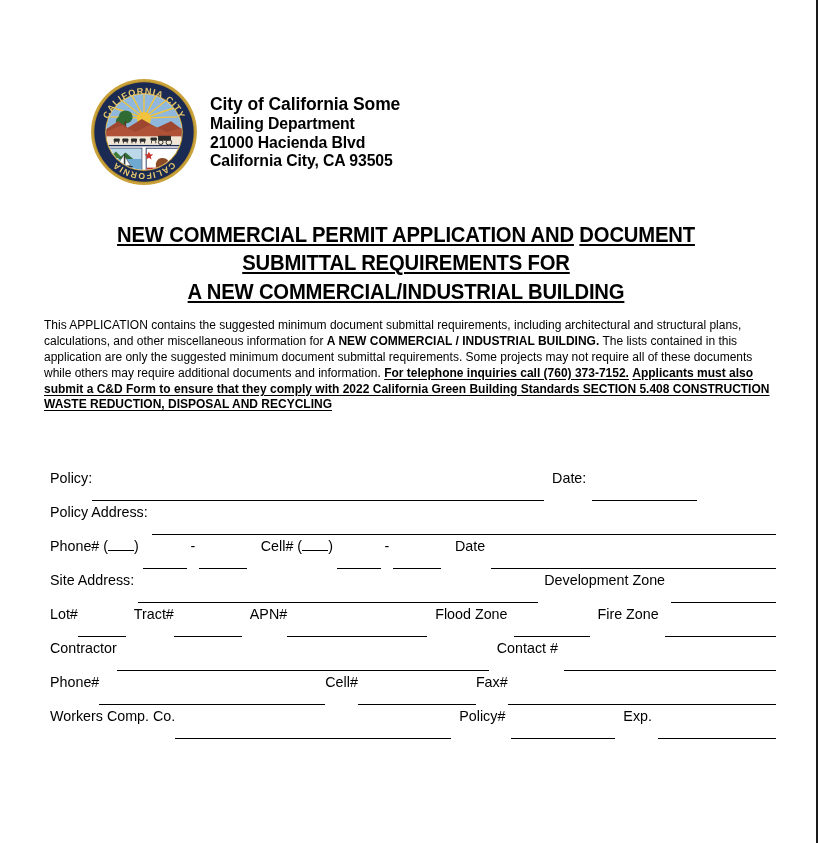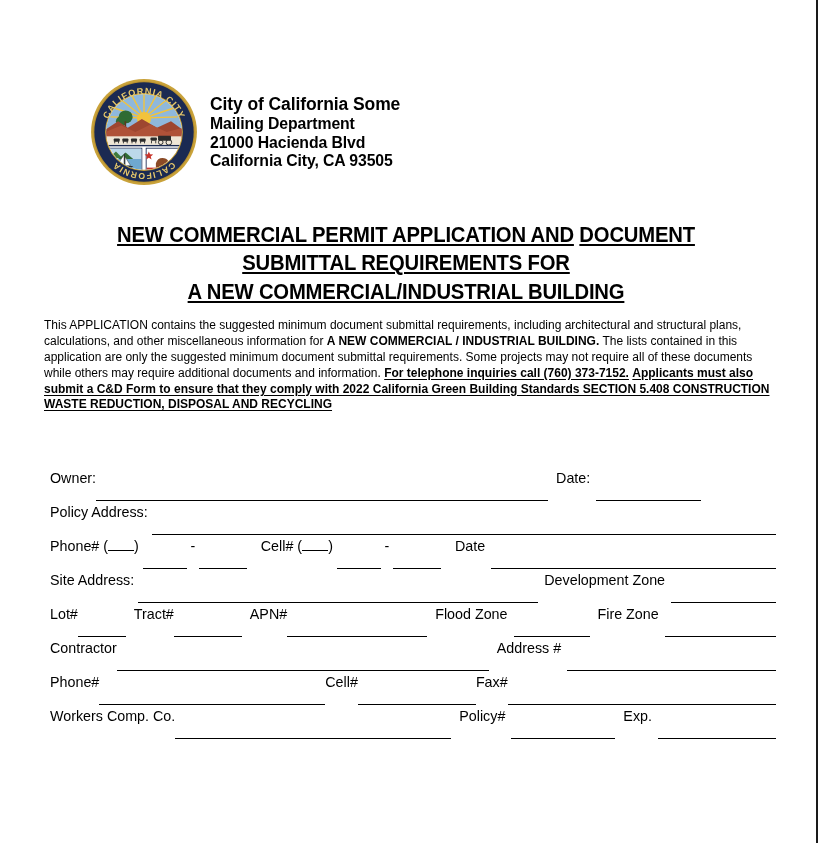--- a/index.html
+++ b/index.html
@@ -250,21 +250,21 @@
     <span class="tl"><span class="u">NEW COMMERCIAL PERMIT APPLICATION AND</span> <span class="u">DOCUMENT</span></span>
     <span class="tl"><span class="u">SUBMITTAL REQUIREMENTS FOR</span></span>
     <span class="tl"><span class="u">A NEW COMMERCIAL/INDUSTRIAL BUILDING</span></span>
   </h1>
 
   <p class="intro"><span>This APPLICATION contains the suggested minimum document submittal requirements, including architectural and structural plans, calculations, and other miscellaneous information for </span><b>A NEW COMMERCIAL / INDUSTRIAL BUILDING.</b><span>  The lists contained in this application are only the suggested minimum document submittal requirements. Some projects may not require all of these documents while others may require additional documents and information.  </span><span class="bu">For telephone inquiries call (760) 373-7152.</span><span>  </span><span class="bu">Applicants must also submit a C&amp;D Form to ensure that they comply with 2022 California Green Building Standards SECTION 5.408 CONSTRUCTION WASTE REDUCTION, DISPOSAL AND RECYCLING</span></p>
 
   <div class="form">
 
     <div class="frow">
-      <span class="lbl">Owner:</span>
+      <span class="lbl">Policy:</span>
       <span class="rule" style="width:452px"></span>
       <span class="gap" style="width:8px"></span>
       <span class="lbl">Date:</span>
       <span class="gap" style="width:6px"></span>
       <span class="rule" style="width:105px"></span>
     </div>
 
     <div class="frow">
       <span class="lbl">Policy Address:</span>
       <span class="gap" style="width:4px"></span>
@@ -319,21 +319,21 @@
       <span class="gap" style="width:8px"></span>
       <span class="lbl">Fire Zone</span>
       <span class="gap" style="width:6px"></span>
       <span class="rule grow"></span>
     </div>
 
     <div class="frow">
       <span class="lbl">Contractor</span>
       <span class="rule" style="width:372px"></span>
       <span class="gap" style="width:8px"></span>
-      <span class="lbl">Address #</span>
+      <span class="lbl">Contact #</span>
       <span class="gap" style="width:6px"></span>
       <span class="rule grow"></span>
     </div>
 
 
 
     <div class="frow">
       <span class="lbl">Phone#</span>
       <span class="rule" style="width:226px"></span>
       <span class="lbl">Cell#</span>

